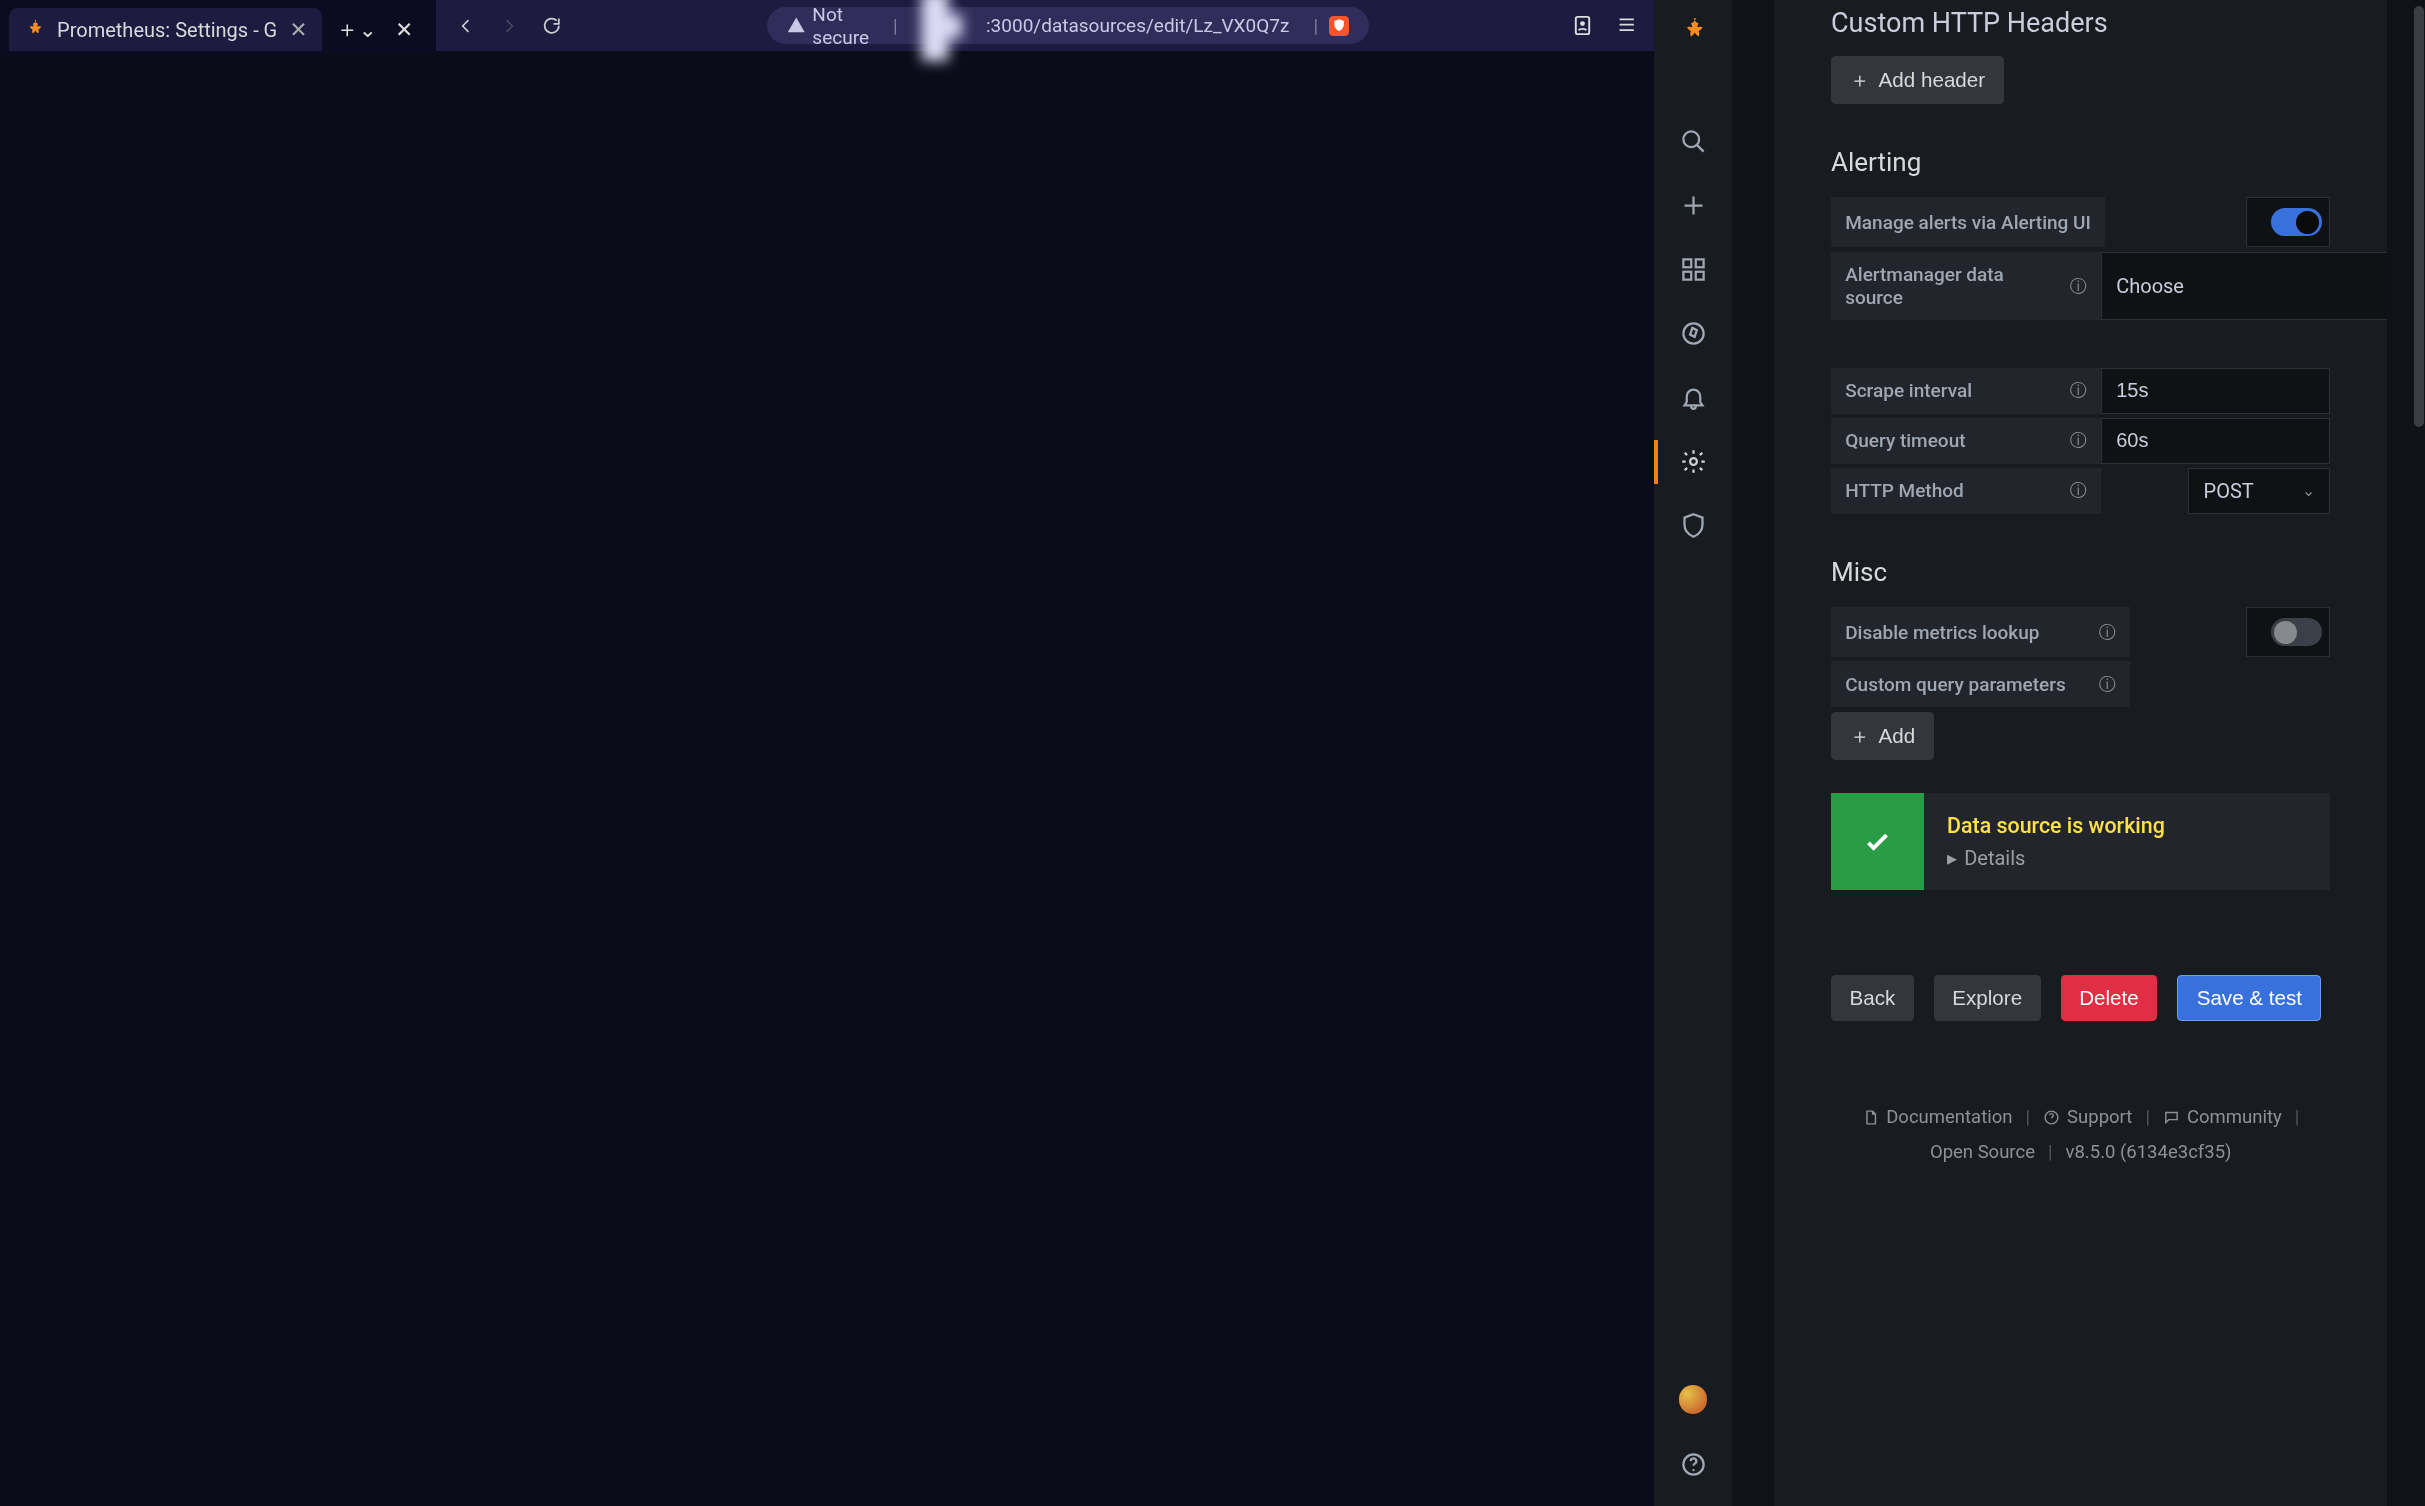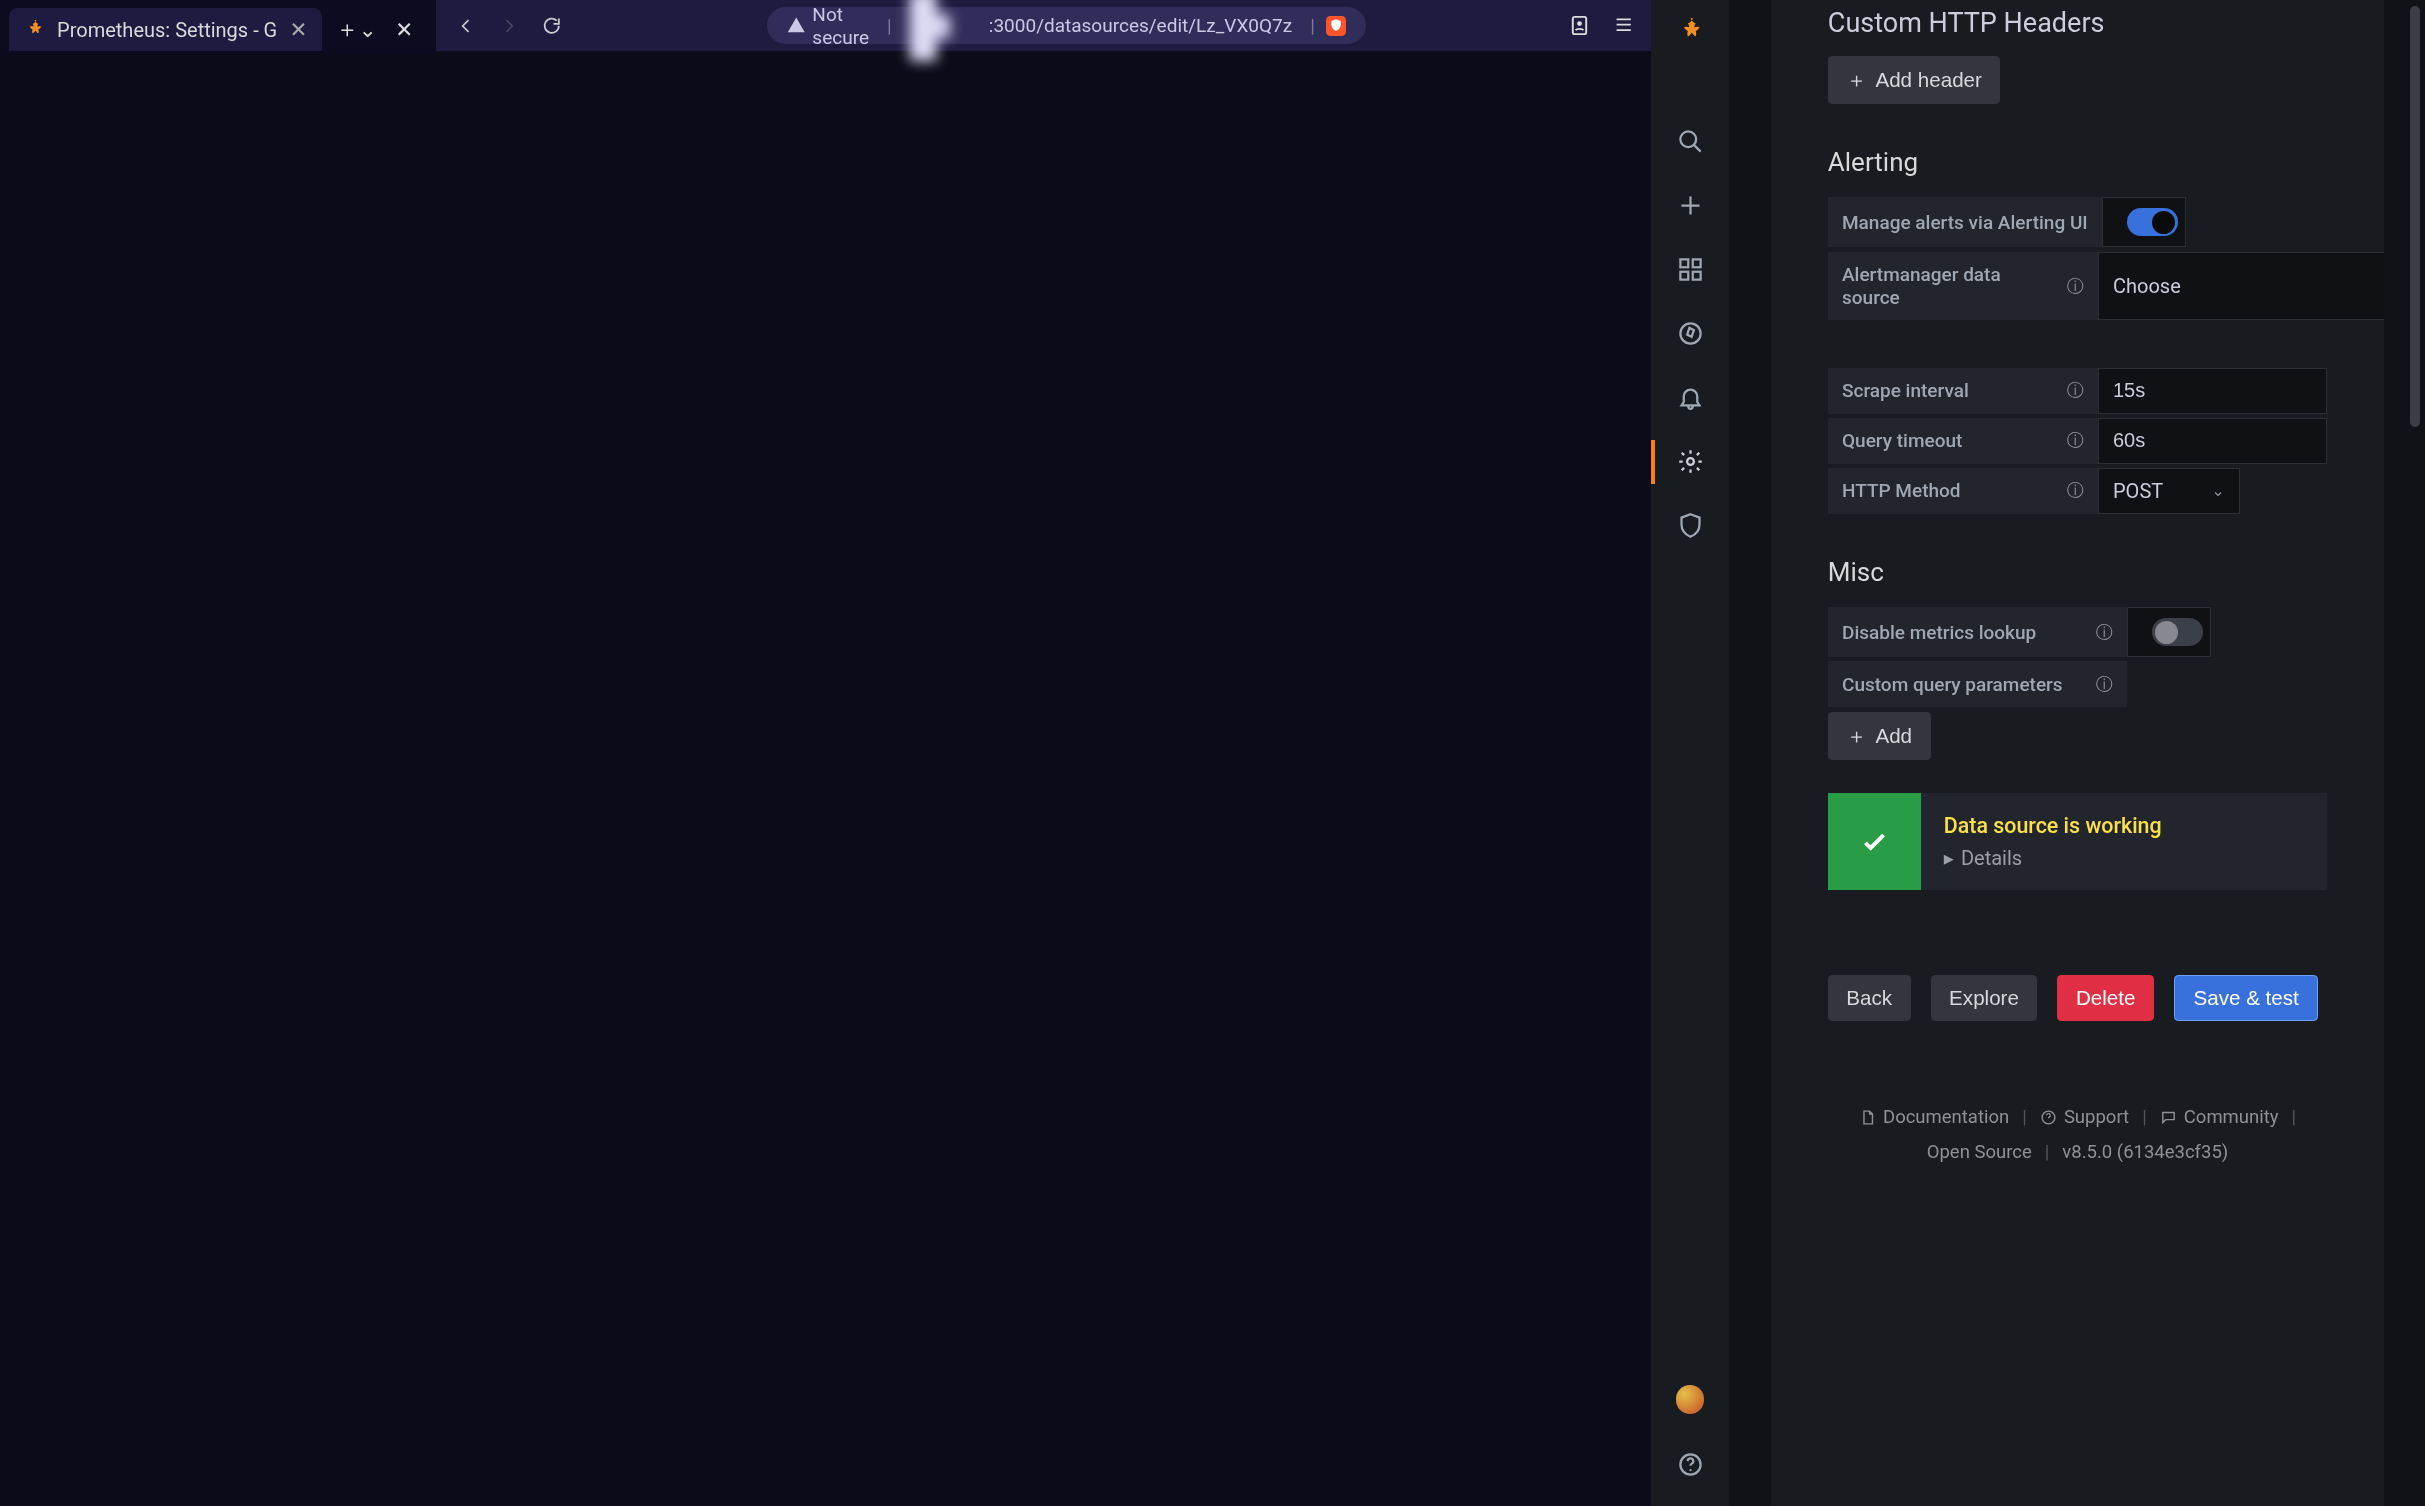--- a/index.html
+++ b/index.html
@@ -54,21 +54,21 @@
   .nav-btn { width: 26px; height: 26px; display:flex; align-items:center; justify-content:center; color:#bbb; cursor:pointer; }
   .nav-btn.disabled { opacity: .4; }
   .url-box {
     flex: 1;
     background: #302d5a;
     height: 37px;
     border-radius: 18.5px;
     display: flex;
     align-items: center;
     padding: 0 20px;
-    gap: 18px;
+    gap: 24px;
     color: #c9c9e6;
     font-size: 19px;
     margin: 0 185px 0 185px;
     position: relative;
   }
   .url-warning { display:flex; align-items:center; gap:7.1px; color:#c9c9e6;}
   .url-sep { opacity:.5; }
   .url-blur {
     filter: blur(6.4px);
     color:#dcdcf5;
@@ -138,20 +138,21 @@
     border-radius: 4.3px;
     cursor:pointer;
   }
   .btn-primary { background:#3871dc; color:#fff; border:1.4px solid #6ea0ff; }
   .btn-danger  { background:#e02f44; color:#fff; }
 
   .form-row {
     display:flex;
     align-items:stretch;
     margin-bottom: 4.3px;
+    justify-content: space-between;
   }
   .form-label {
     background:#22252b;
     color:#9fa7b3;
     font-size:19px;
     font-weight:500;
     padding: 11.4px 14.2px;
     min-width: 270px;
     display:flex;
     align-items:center;

